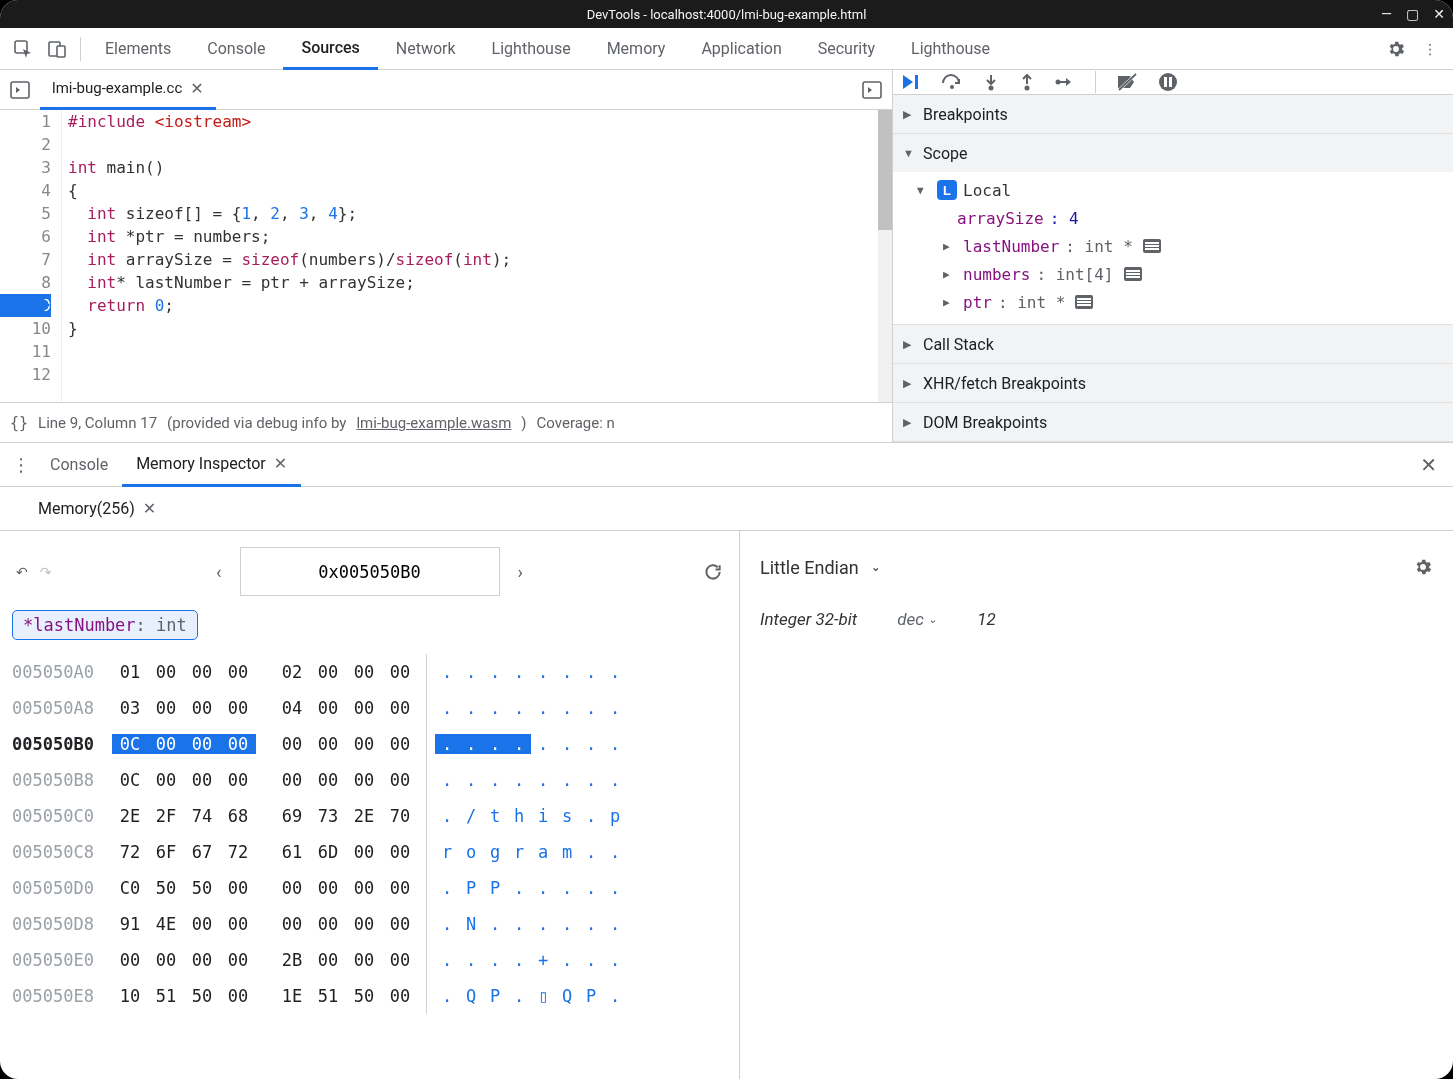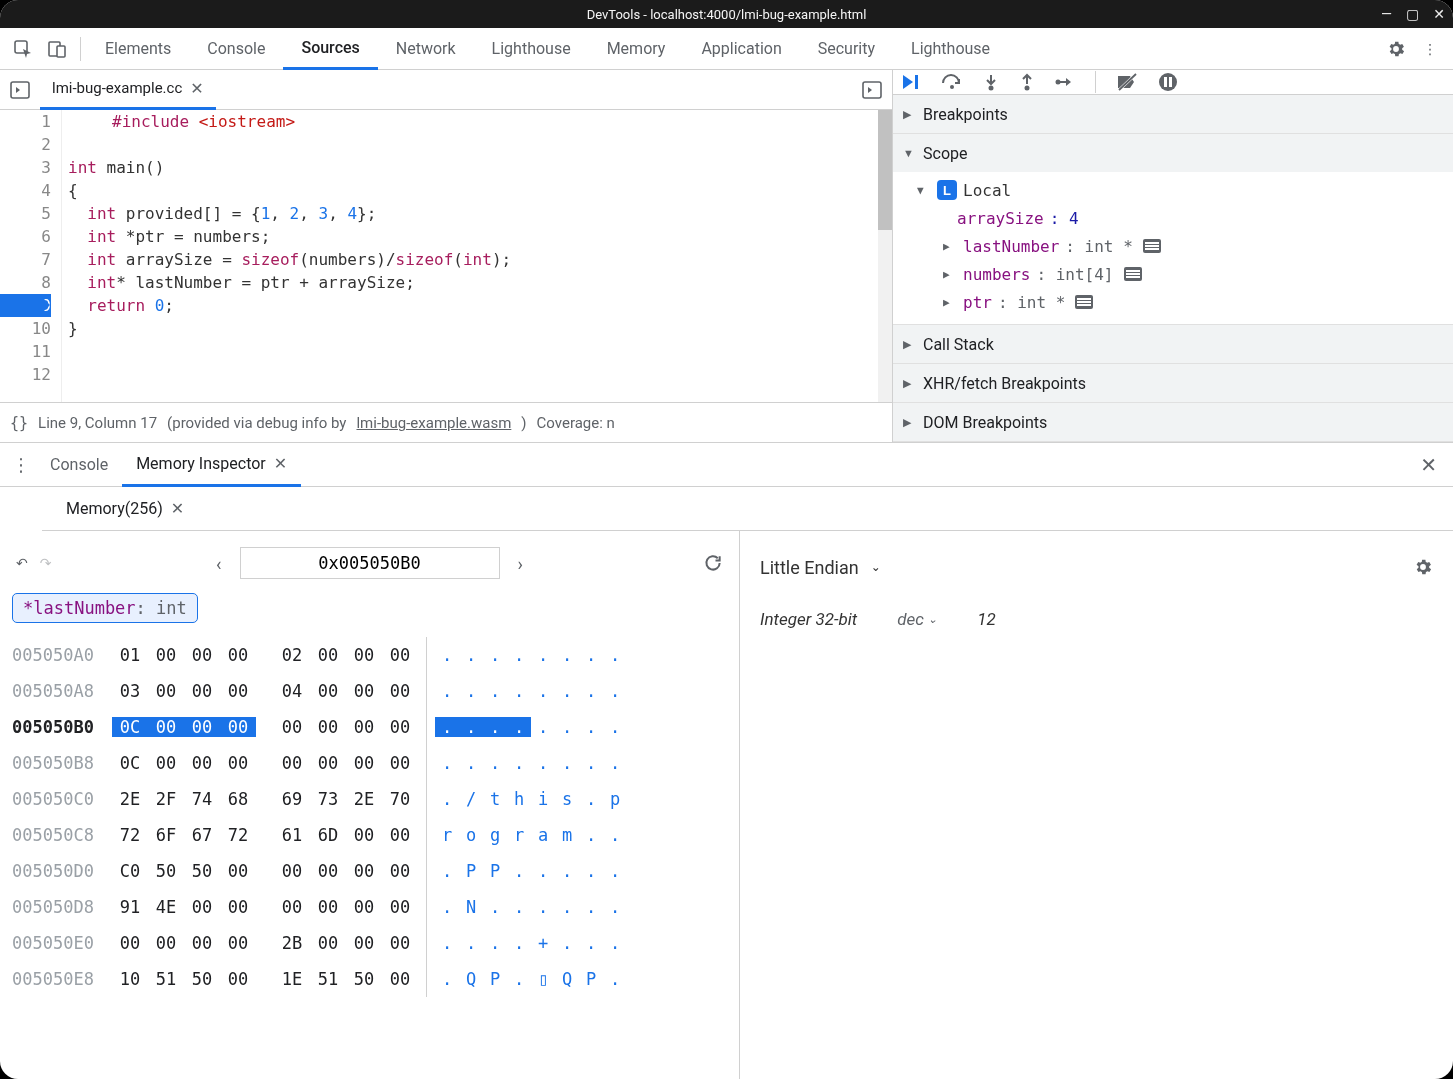--- a/index.html
+++ b/index.html
@@ -28,21 +28,21 @@
 .code-area { flex: 1; display: flex; font-family: "Menlo", "Consolas", monospace; font-size: 16px; position: relative; overflow: hidden; }
 .gutter { width: 62px; text-align: right; padding-right: 10px; color: #888; background: #fff; border-right: 1px solid #eee; }
 .gutter .ln { height: 23px; line-height: 23px; }
 .gutter .ln.active { background: #1a73e8; color: #fff; position: relative; }
 .gutter .ln.active::after { content: ""; position: absolute; right: -10px; top: 0; border: 11.5px solid transparent; border-left-color: #1a73e8; }
 .code-lines { flex: 1; padding-left: 6px; }
 .code-lines .line { height: 23px; line-height: 23px; white-space: pre; }
 .code-lines .line.current { background: #e8f0fe; }
 .kw { color: #a71d5d; }
 .num { color: #1a73e8; }
-.pp { color: #a71d5d; margin-left: 44px; }
+.pp { color: #a71d5d; }
 .inc { color: #c41a16; }
 .str { color: #c41a16; }
 .sel { background: #bbd6fc; }
 .code-scrollbar { position: absolute; right: 0; top: 0; width: 14px; height: 100%; background: #f1f1f1; }
 .code-scrollbar-thumb { width: 14px; background: #c1c1c1; height: 120px; }
 
 .status-bar { height: 40px; border-top: 1px solid #d0d0d0; display: flex; align-items: center; padding: 0 10px; gap: 10px; color: #5f6368; font-size: 15px; overflow: hidden; white-space: nowrap; }
 .status-bar a { color: #5f6368; text-decoration: underline; text-align: right; }
 
 .debug-panel { width: 560px; display: flex; flex-direction: column; overflow: hidden; }
@@ -64,29 +64,29 @@
 .mem-icon { width: 18px; height: 14px; background: #5f6368; border-radius: 2px; display: inline-block; margin-left: 4px; position: relative; }
 .mem-icon::before { content: ""; position: absolute; top: 3px; left: 2px; right: 2px; height: 2px; background: #fff; box-shadow: 0 3px 0 #fff, 0 6px 0 #fff; }
 
 .drawer-tabs { height: 44px; display: flex; align-items: center; border-bottom: 1px solid #d0d0d0; padding: 0 6px; }
 .drawer-tabs .icon-btn { width: 30px; color: #5f6368; display: flex; justify-content: center; font-size: 18px; }
 .drawer-tab { padding: 0 14px; height: 44px; display: flex; align-items: center; color: #5f6368; font-size: 16px; gap: 8px; }
 .drawer-tab.active { color: #202124; border-bottom: 3px solid #1a73e8; }
 .drawer-tabs .spacer { flex: 1; }
 .drawer-tabs .close { color: #5f6368; font-size: 20px; padding: 0 10px; }
 
-.mem-sub-tabs { height: 44px; display: flex; align-items: center; border-bottom: 1px solid #d0d0d0; padding: 0 14px; margin-left: 42px; }
+.mem-sub-tabs { height: 44px; display: flex; align-items: center; border-bottom: 1px solid #d0d0d0; padding: 0 28px; }
 .mem-sub-tab { padding: 0 10px; height: 44px; display: flex; align-items: center; gap: 8px; font-size: 16px; color: #202124; }
 
 .mem-body { flex: 1; display: flex; }
 .hex-panel { width: 740px; border-right: 1px solid #d0d0d0; padding: 16px 12px; display: flex; flex-direction: column; }
 .hex-toolbar { display: flex; align-items: center; justify-content: center; gap: 18px; position: relative; margin-bottom: 14px; }
 .hex-toolbar .undo-redo { position: absolute; left: 4px; display: flex; gap: 12px; color: #5f6368; }
 .hex-toolbar .refresh { position: absolute; right: 4px; color: #5f6368; }
-.hex-toolbar input { width: 260px; height: 32px; text-align: center; font-family: monospace; font-size: 17px; border: 1px solid #d0d0d0; }
+.hex-toolbar input { width: 260px; height: 49px; text-align: center; font-family: monospace; font-size: 17px; border: 1px solid #d0d0d0; }
 .hex-toolbar .nav { color: #5f6368; font-size: 18px; cursor: pointer; }
 
 .highlight-chip { display: inline-flex; align-items: center; border: 1px solid #1a73e8; background: #e8f0fe; border-radius: 5px; padding: 4px 10px; font-family: monospace; font-size: 17px; margin-bottom: 14px; }
 .highlight-chip .hn { color: #881280; }
 .highlight-chip .ht { color: #5f6368; }
 
 .hex-grid { font-family: monospace; font-size: 17px; }
 .hex-row { display: flex; align-items: center; height: 36px; gap: 0; }
 .hex-addr { width: 100px; color: #9aa0a6; }
 .hex-addr.bold { color: #202124; font-weight: bold; }
@@ -186,21 +186,21 @@
           <div class="ln active">9</div>
             <div class="ln">10</div>
             <div class="ln">11</div>
             <div class="ln">12</div>
         </div>
         <div class="code-lines">
           <div class="line"><span class="pp">#include </span><span class="inc">&lt;iostream&gt;</span></div>
           <div class="line"></div>
           <div class="line"><span class="kw">int</span><span> main()</span></div>
           <div class="line">{</div>
-          <div class="line"><span class="kw">  int</span><span> provided[] = {</span><span class="num">1</span><span>, </span><span class="num">2</span><span>, </span><span class="num">3</span><span>, </span><span class="num">4</span><span>};</span></div>
+          <div class="line"><span class="kw">  int</span><span> sizeof[] = {</span><span class="num">1</span><span>, </span><span class="num">2</span><span>, </span><span class="num">3</span><span>, </span><span class="num">4</span><span>};</span></div>
           <div class="line"><span class="kw">  int</span><span> *ptr = numbers;</span></div>
           <div class="line"><span class="kw">  int</span><span> arraySize = </span><span class="kw">sizeof</span><span>(numbers)/</span><span class="kw">sizeof</span><span>(</span><span class="kw">int</span><span>);</span></div>
           <div class="line"><span class="kw">  int</span><span>* lastNumber = ptr + arraySize;</span></div>
           <div class="line"><span class="kw">  return</span><span> </span><span class="num">0</span><span>;</span></div>
           <div class="line">}</div>
           <div class="line"></div>
         </div>
         <div class="code-scrollbar">
             <div class="code-scrollbar-thumb"></div>
           </div>

